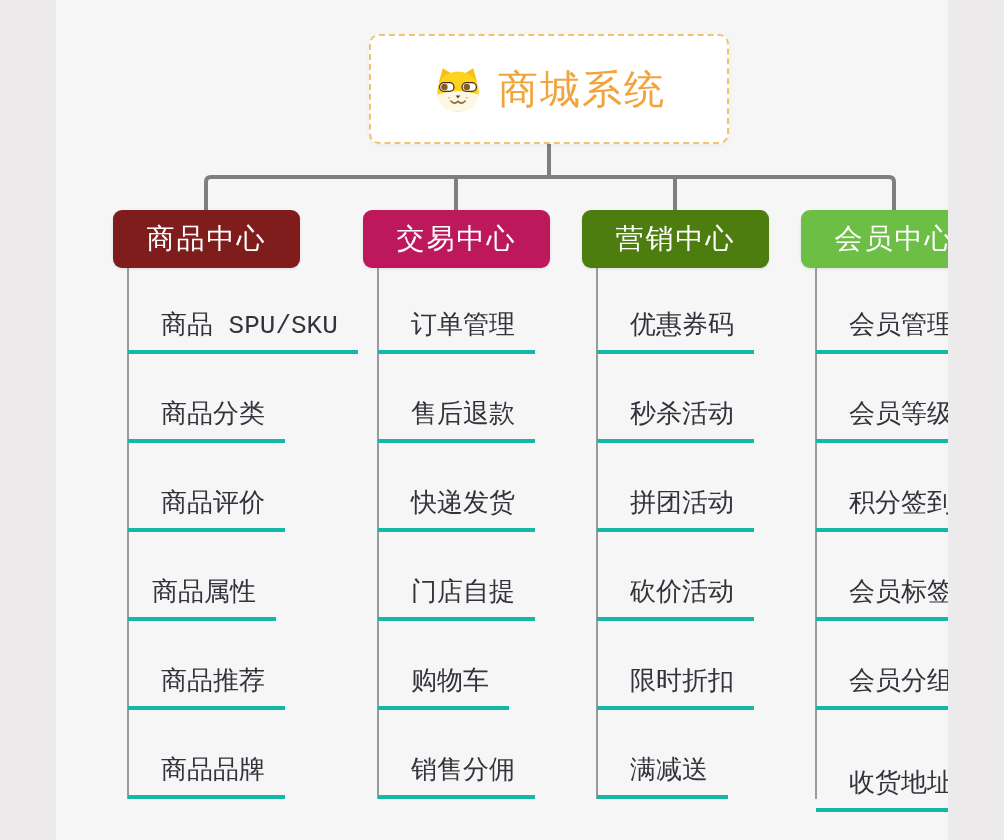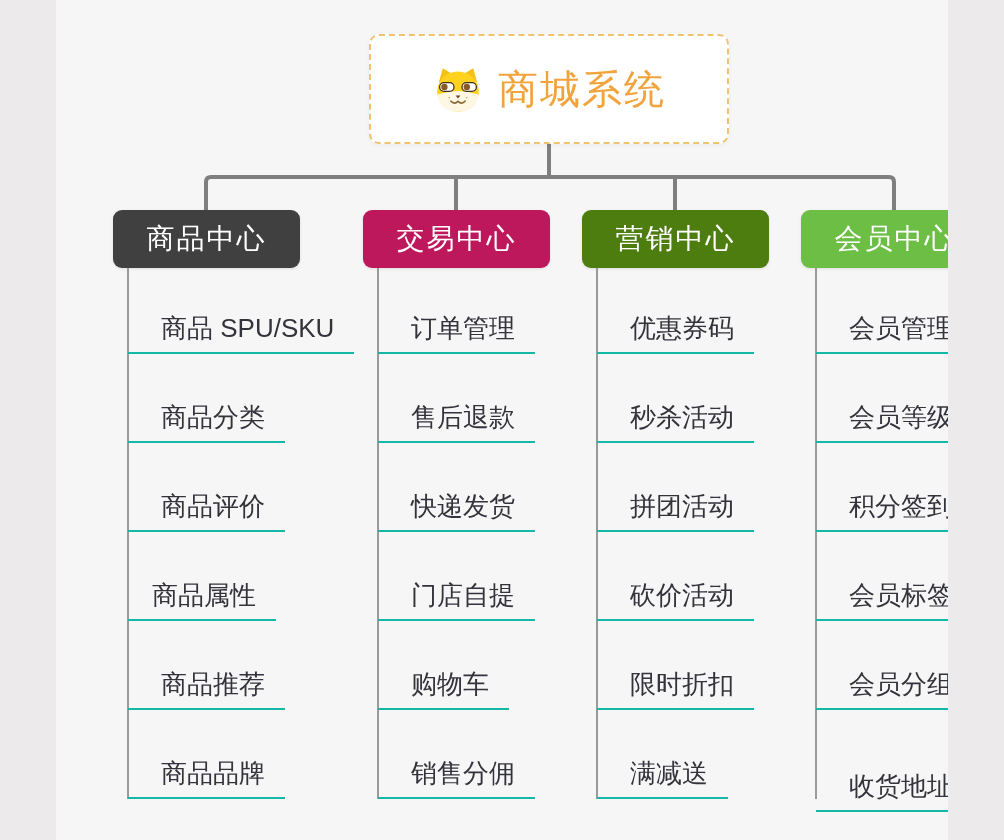--- a/index.html
+++ b/index.html
@@ -50,26 +50,27 @@
     width:2px;
     background:#9a9a9a;
   }
   
   .item{
     position:absolute;
     box-sizing:border-box;
     height:46px;
     display:flex;align-items:flex-end;
     padding:0 20px 8px 33px;
-    border-bottom:2px solid #14b8a6;
+    border-bottom:4px solid #14b8a6;
     font-size:26px;
     color:#33333b;
     white-space:nowrap;
     cursor:pointer;
     line-height:1.15;
+    font-family:Liberation Mono, monospace;
   }
 </style>
 </head>
 <body>
 
 <div id="canvas">
 
   <svg id="tree-lines">
     <path id="root-stub-line" fill="none" stroke-width="4" d="M493 144 L493 177" stroke="#7f7f7f"></path>
     <path id="main-branch-line" fill="none" stroke-width="4" d="M150 210 L150 182 Q150 177 155 177 L833 177 Q838 177 838 182 L838 210 M400 177 L400 210 M619 177 L619 210" stroke="#7f7f7f"></path>
@@ -88,21 +89,21 @@
       <path d="M29 38 L35 38 L32 42 Z" fill="#6b4423"></path>
       <path d="M23 45 Q27.5 50 32 45.5 Q36.5 50 41 45" fill="none" stroke="#8a6a3a" stroke-width="2" stroke-linecap="round"></path>
       <circle cx="21" cy="41" r="1" fill="#caa24a"></circle>
       <circle cx="43" cy="41" r="1" fill="#caa24a"></circle>
     </svg>
     <span id="root-title">商城系统</span>
   </div>
 
   <div id="branches">
       <div class="branch">
-    <div class="branch-header" style="left: 57px; top: 210px; background: #404040;">
+    <div class="branch-header" style="left: 57px; top: 210px; background: #7f1d1d;">
       <span>商品中心</span>
     </div>
     <div class="branch-rail" style="left: 71px; top: 268px; height: 531px;"></div>
   <div class="item" style="left: 72px; top: 308px;">商品 SPU/SKU</div>
         <div class="item" style="left: 72px; top: 397px;">商品分类</div>
         <div class="item" style="left: 72px; top: 486px;">商品评价</div>
         <div class="item" style="left: 72px; top: 575px; padding-left: 24px;">商品属性</div>
         <div class="item" style="left: 72px; top: 664px;">商品推荐</div>
         <div class="item" style="left: 72px; top: 753px;">商品品牌</div>
       </div>

